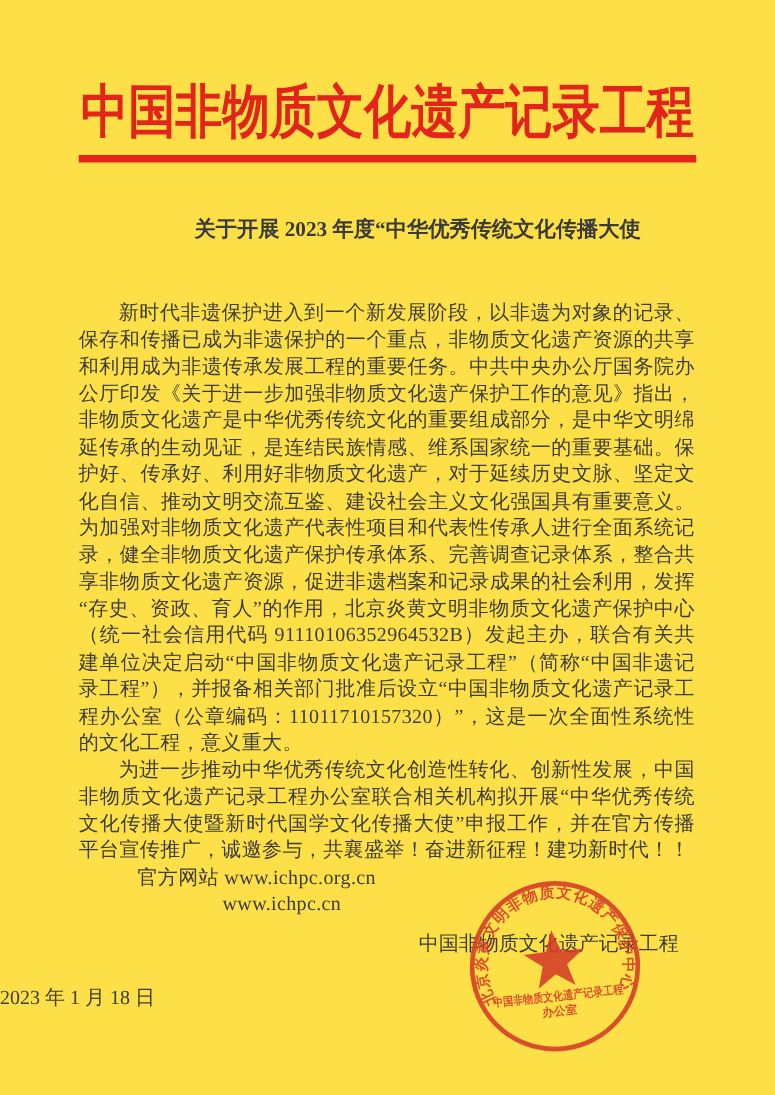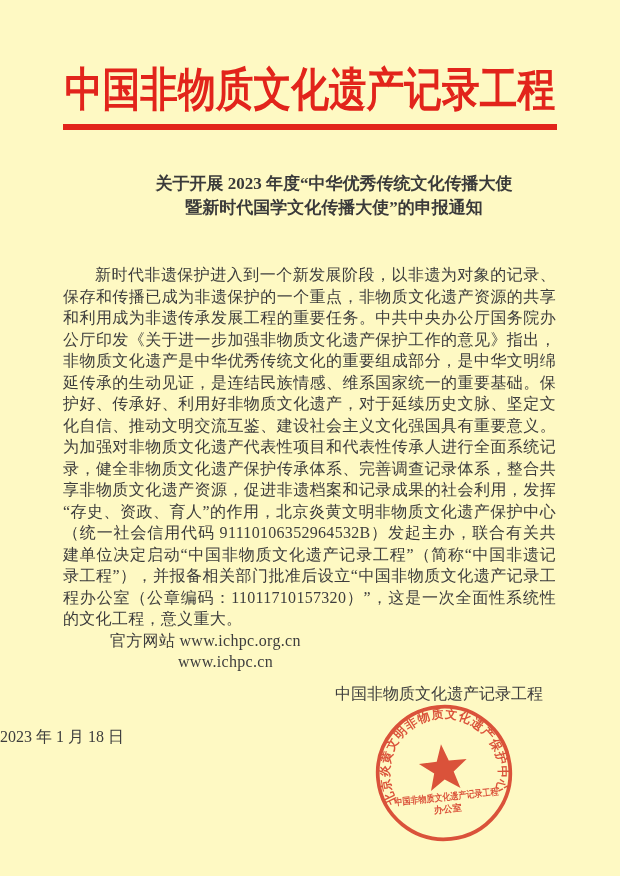--- a/index.html
+++ b/index.html
@@ -4,21 +4,21 @@
 <style>
   :root{
     --red:#e2241b;
     --seal-red:#d63c28;
     --ink:#3d3d3d;
   }
   html,body{margin:0;padding:0;background:#ffffff;}
   .page{
     position:relative;
     width:620px;height:876px;
-    background:#fef9c3;
+    background:#fde047;
     overflow:hidden;
     font-family:"Liberation Serif","DejaVu Serif",serif;
     color:var(--ink);
   }
   
   .masthead{padding-top:64px;text-align:center;}
   .masthead h1{
     margin:0;
     font-size:46px;
     line-height:1.15;
@@ -81,25 +81,25 @@
 
 <div class="page">
 
   <header class="masthead">
     <h1>中国非物质文化遗产记录工程</h1>
     <div class="rule"></div>
   </header>
 
   <h2 class="notice-title">
     <span>关于开展 2023 年度“中华优秀传统文化传播大使</span><br>
-    <span>暨新时代国学文化传播大使”的申报通知</span>
   </h2>
 
   <main>
     <p class="para">新时代非遗保护进入到一个新发展阶段，以非遗为对象的记录、保存和传播已成为非遗保护的一个重点，非物质文化遗产资源的共享和利用成为非遗传承发展工程的重要任务。中共中央办公厅国务院办公厅印发《关于进一步加强非物质文化遗产保护工作的意见》指出，非物质文化遗产是中华优秀传统文化的重要组成部分，是中华文明绵延传承的生动见证，是连结民族情感、维系国家统一的重要基础。保护好、传承好、利用好非物质文化遗产，对于延续历史文脉、坚定文化自信、推动文明交流互鉴、建设社会主义文化强国具有重要意义。为加强对非物质文化遗产代表性项目和代表性传承人进行全面系统记录，健全非物质文化遗产保护传承体系、完善调查记录体系，整合共享非物质文化遗产资源，促进非遗档案和记录成果的社会利用，发挥“存史、资政、育人”的作用，北京炎黄文明非物质文化遗产保护中心（统一社会信用代码 91110106352964532B）发起主办，联合有关共建单位决定启动“中国非物质文化遗产记录工程”（简称“中国非遗记录工程”），并报备相关部门批准后设立“中国非物质文化遗产记录工程办公室（公章编码：11011710157320）”，这是一次全面性系统性的文化工程，意义重大。</p>
+    <p class="para">为进一步推动中华优秀传统文化创造性转化、创新性发展，中国非物质文化遗产记录工程办公室联合相关机构拟开展“中华优秀传统文化传播大使暨新时代国学文化传播大使”申报工作，并在官方传播平台宣传推广，诚邀参与，共襄盛举！奋进新征程！建功新时代！！</p>
     <p class="contact contact-web1">官方网站 www.ichpc.org.cn</p>
     <p class="contact contact-web2">www.ichpc.cn</p>
   </main>
 
   <footer>
     <p class="sig-org">中国非物质文化遗产记录工程</p>
     <p class="sig-date">2023 年 1 月 18 日</p>
   </footer>
 
   <svg class="seal" viewBox="0 0 150 150" xmlns="http://www.w3.org/2000/svg">

